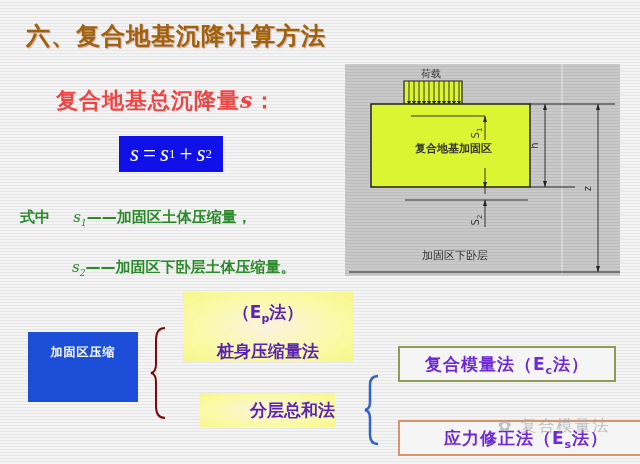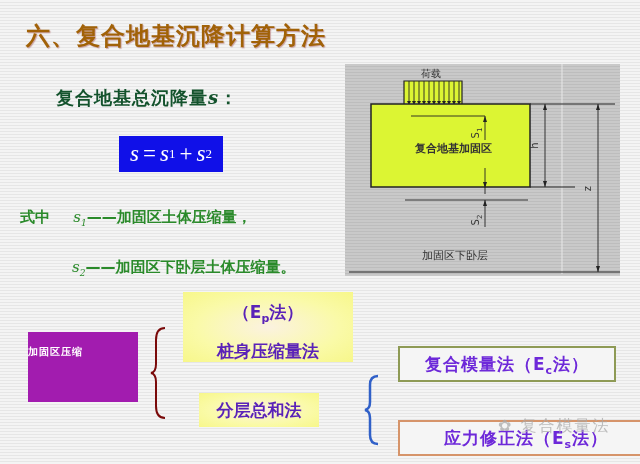--- a/index.html
+++ b/index.html
@@ -7,21 +7,21 @@
     width:640px; height:464px; overflow:hidden; position:relative;
     background: repeating-linear-gradient(180deg, #f4f4f4 0px, #f4f4f4 2px, #e6e6e6 2px, #e6e6e6 3px);
     font-family: "DejaVu Sans", sans-serif;
   }
   .abs { position:absolute; }
   .title {
     left:26px; top:20px; font-size:24px; font-weight:bold; color:#a16207;
     letter-spacing:1px; text-shadow:1px 1px 1px #c9a0a0;
   }
   .subtitle {
-    left:56px; top:86px; font-size:18px; font-weight:bold; color:#14532d;
+    left:56px; top:86px; font-size:22px; font-weight:bold; color:#ef4444;
     letter-spacing:1px;
   }
   .subtitle .s { font-family:"DejaVu Serif", serif; font-style:italic; }
   .formula {
     left:119px; top:136px; width:104px; height:36px; background:#1010e8;
     color:#fff; font-family:"Liberation Serif", serif; font-size:23px;
     display:flex; align-items:center; justify-content:center; font-style:italic;
   }
   .formula sub { font-size:13px; font-style:normal; }
   .formula .op { font-style:normal; margin:0 4px; }
@@ -35,33 +35,33 @@
   
   .diagram {
     left:345px; top:64px; width:275px; height:212px;
     background: repeating-linear-gradient(180deg, #c9c9c9 0px, #c9c9c9 2px, #bdbdbd 2px, #bdbdbd 3px);
   }
   .diagram svg { position:absolute; left:0; top:0; }
   .diagram .lbl { position:absolute; font-size:10px; color:#333; }
 
   
   .method-box {
-    left:28px; top:332px; width:110px; height:70px; background:#a21caf;
-    color:#fff; font-size:10px; font-weight:bold; line-height:30px;
-    padding-top:5px; letter-spacing:1px;
+    left:28px; top:332px; width:110px; height:70px; background:#1d4ed8;
+    color:#fff; font-size:12px; font-weight:bold; line-height:30px;
+    text-align:center; padding-top:5px; letter-spacing:1px;
   }
   .yellow-box {
     background: radial-gradient(ellipse at center, #fbf2e0 0%, #fafaa8 60%, #f7f78a 100%);
     color:#5a22b8; font-weight:bold; text-align:center;
   }
   .pile-box {
     left:183px; top:292px; width:170px; height:70px; font-size:17px; line-height:32px; padding-top:4px;
   }
   .layer-box {
-    left:199px; top:393px; width:120px; height:34px; font-size:17px; line-height:34px;
+    left:199px; top:393px; width:136px; height:34px; font-size:17px; line-height:34px;text-align:right;
   }
   .brace-text sub { font-size:11px; }
   .outline-box {
     background:#f5f5f5; color:#6d28d9; font-weight:bold; font-size:17px;
     text-align:center; line-height:32px; letter-spacing:1px;
   }
   .composite-box {
     left:398px; top:346px; width:218px; height:36px; border:2px solid #8e9a55;
   }
   .stress-box {

